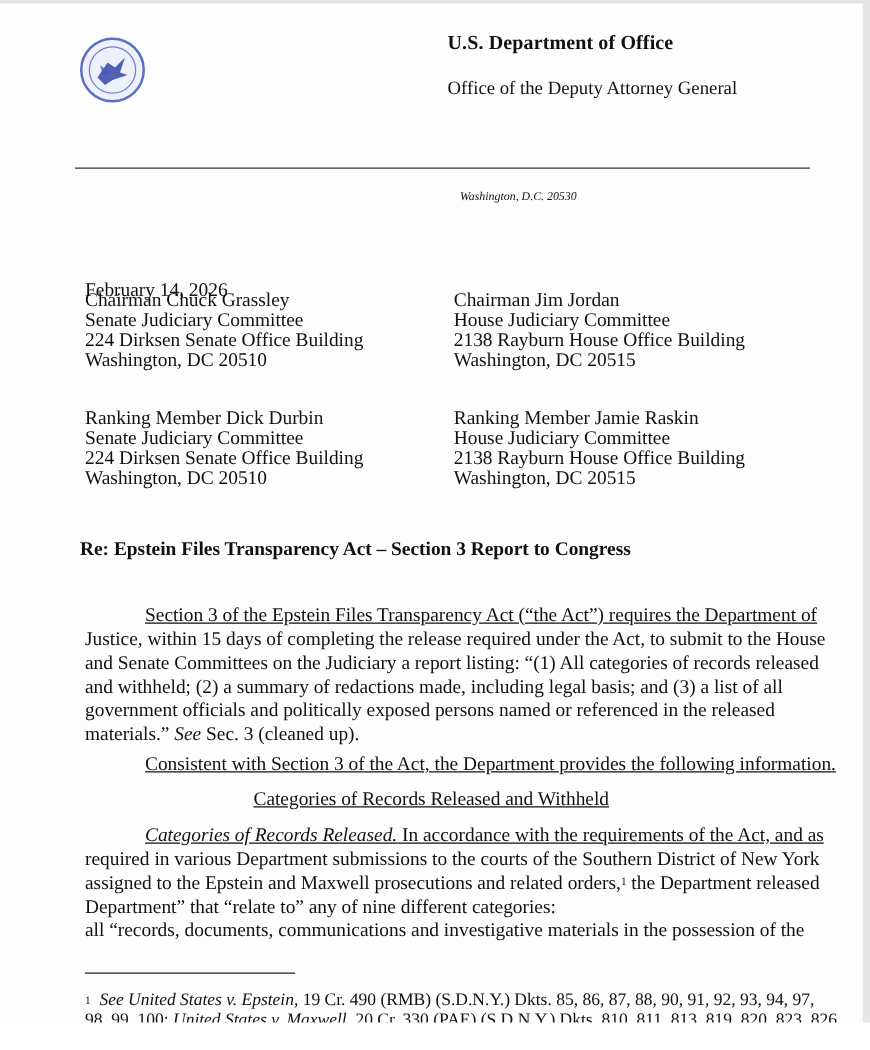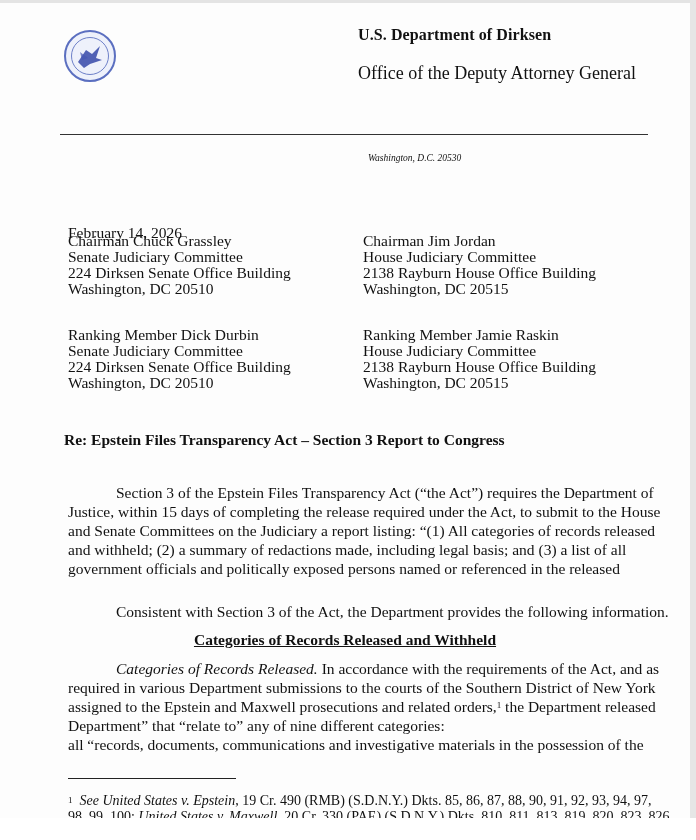--- a/index.html
+++ b/index.html
@@ -7,30 +7,30 @@
          font-family:"Liberation Serif","DejaVu Serif",serif; color:#111; }
   .topbar { position:absolute; left:0; top:0; width:696px; height:3px; background:#e4e4e4; }
   .rightbar { position:absolute; left:690px; top:0; width:6px; height:818px; background:#e6e6e6; }
   .page { position:absolute; left:0; top:3px; width:690px; height:815px; background:#fdfdfd; overflow:hidden; }
   .seal { position:absolute; left:64px; top:27px; width:52px; height:52px; border-radius:50%;
           border:2px solid #5b6fc0; box-sizing:border-box; background:#eef1fb; }
   .seal-inner { position:absolute; left:5px; top:5px; width:38px; height:38px; border-radius:50%;
           border:1px solid #6d80c8; box-sizing:border-box; }
   .seal svg { position:absolute; left:0; top:0; }
   .lh-title { position:absolute; left:358px; top:23px; font-size:16px; font-weight:bold; letter-spacing:0.1px; }
-  .lh-office { position:absolute; left:358px; top:60px; font-size:18px; }
+  .lh-office { position:absolute; left:358px; top:60px; font-size:15px; }
   .rule { position:absolute; left:60px; top:131px; width:588px; height:1px; background:#333; }
   .city { position:absolute; left:368px; top:150px; font-size:9.5px; font-style:italic; }
   .t { position:absolute; font-size:15.5px; line-height:16px; white-space:nowrap; }
   .addr div { height:16px; }
   .re { position:absolute; left:64px; top:428px; font-size:15.5px; font-weight:bold; white-space:nowrap; }
   .para { position:absolute; left:68px; width:600px; font-size:15.5px; line-height:19px; }
   .para .ln { white-space:nowrap; height:19px; }
-  .indent { padding-left:48px; }
-  .heading { position:absolute; left:0; width:690px; top:628px; text-align:center; font-weight:bold;
+  .indent { padding-left:48px;text-decoration:underline; }
+  .heading { position:absolute; left:0; width:690px; top:628px; text-align:center; font-weight:normal;
              font-size:15.5px; text-decoration:underline; }
   .fn-rule { position:absolute; left:68px; top:775px; width:168px; height:1px; background:#222; }
   .fn { position:absolute; left:68px; top:790px; font-size:14px; line-height:16px; white-space:nowrap; }
   sup { font-size:9px; vertical-align:top; position:relative; top:-1px; }
   i { font-style:italic; }
 </style>
 </head>
 <body>
 
 <div class="topbar"></div>
@@ -39,21 +39,21 @@
 <div class="page">
 
   <div class="seal">
     <div class="seal-inner"></div>
     <svg width="48" height="48" viewBox="0 0 48 48">
       <path d="M12 30 L20 18 L26 22 L34 14 L30 26 L36 28 L24 32 L18 36 Z" fill="#3548a8" opacity="0.85"></path>
       <path d="M14 20 L22 26 L16 28 Z" fill="#4456b4" opacity="0.7"></path>
     </svg>
   </div>
 
-  <div class="lh-title">U.S. Department of Dirksen</div>
+  <div class="lh-title">U.S. Department of Office</div>
   <div class="lh-office">Office of the Deputy Attorney General</div>
   <div class="rule"></div>
   <div class="city">Washington, D.C. 20530</div>
 
   <div class="t" style="left:68px; top:174px;margin-top:48px;">February 14, 2026</div>
 
   <div class="t addr" style="left:68px; top:230px;">
     <div>Chairman Chuck Grassley</div>
     <div>Senate Judiciary Committee</div>
     <div>224 Dirksen Senate Office Building</div>
@@ -82,20 +82,21 @@
   </div>
 
   <div class="re">Re:  Epstein Files Transparency Act – Section 3 Report to Congress</div>
 
   <div class="para" style="top:480px;">
     <div class="ln indent">Section 3 of the Epstein Files Transparency Act (“the Act”) requires the Department of</div>
     <div class="ln">Justice, within 15 days of completing the release required under the Act, to submit to the House</div>
     <div class="ln">and Senate Committees on the Judiciary a report listing: “(1) All categories of records released</div>
     <div class="ln">and withheld; (2) a summary of redactions made, including legal basis; and (3) a list of all</div>
     <div class="ln">government officials and politically exposed persons named or referenced in the released</div>
+    <div class="ln"><span>materials.” </span><i>See</i><span> Sec. 3 (cleaned up).</span></div>
   </div>
 
   <div class="para" style="top:599px;">
     <div class="ln indent">Consistent with Section 3 of the Act, the Department provides the following information.</div>
   </div>
 
   <div class="heading">Categories of Records Released and Withheld</div>
 
   <div class="para" style="top:656px;">
     <div class="ln indent"><i>Categories of Records Released.</i><span> In accordance with the requirements of the Act, and as</span></div>

